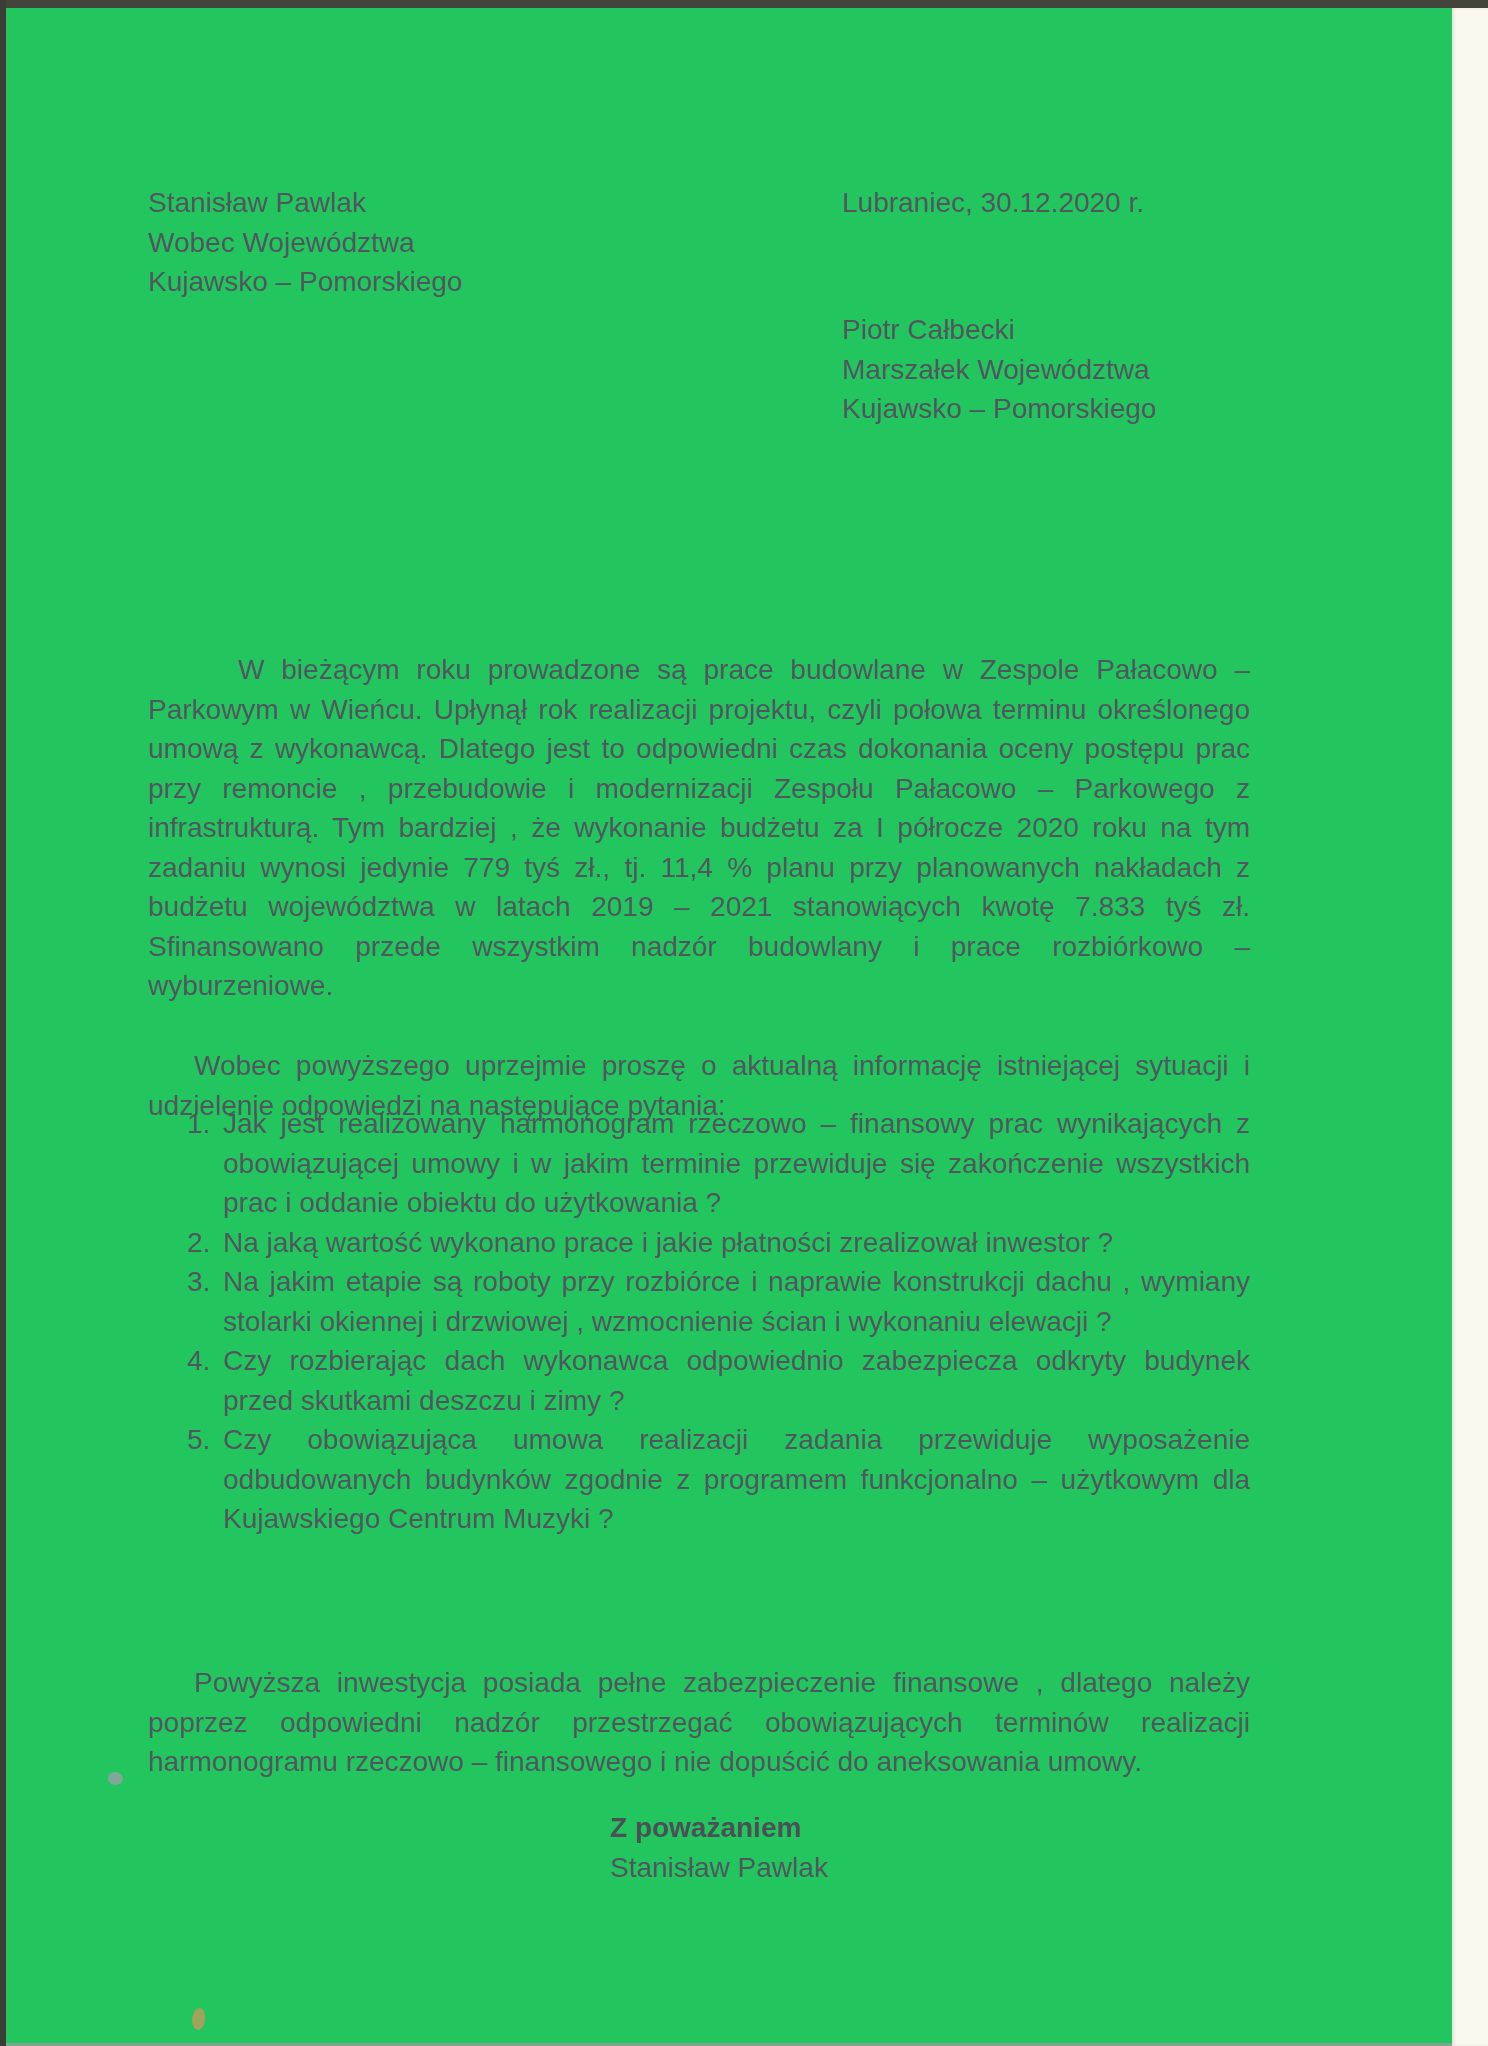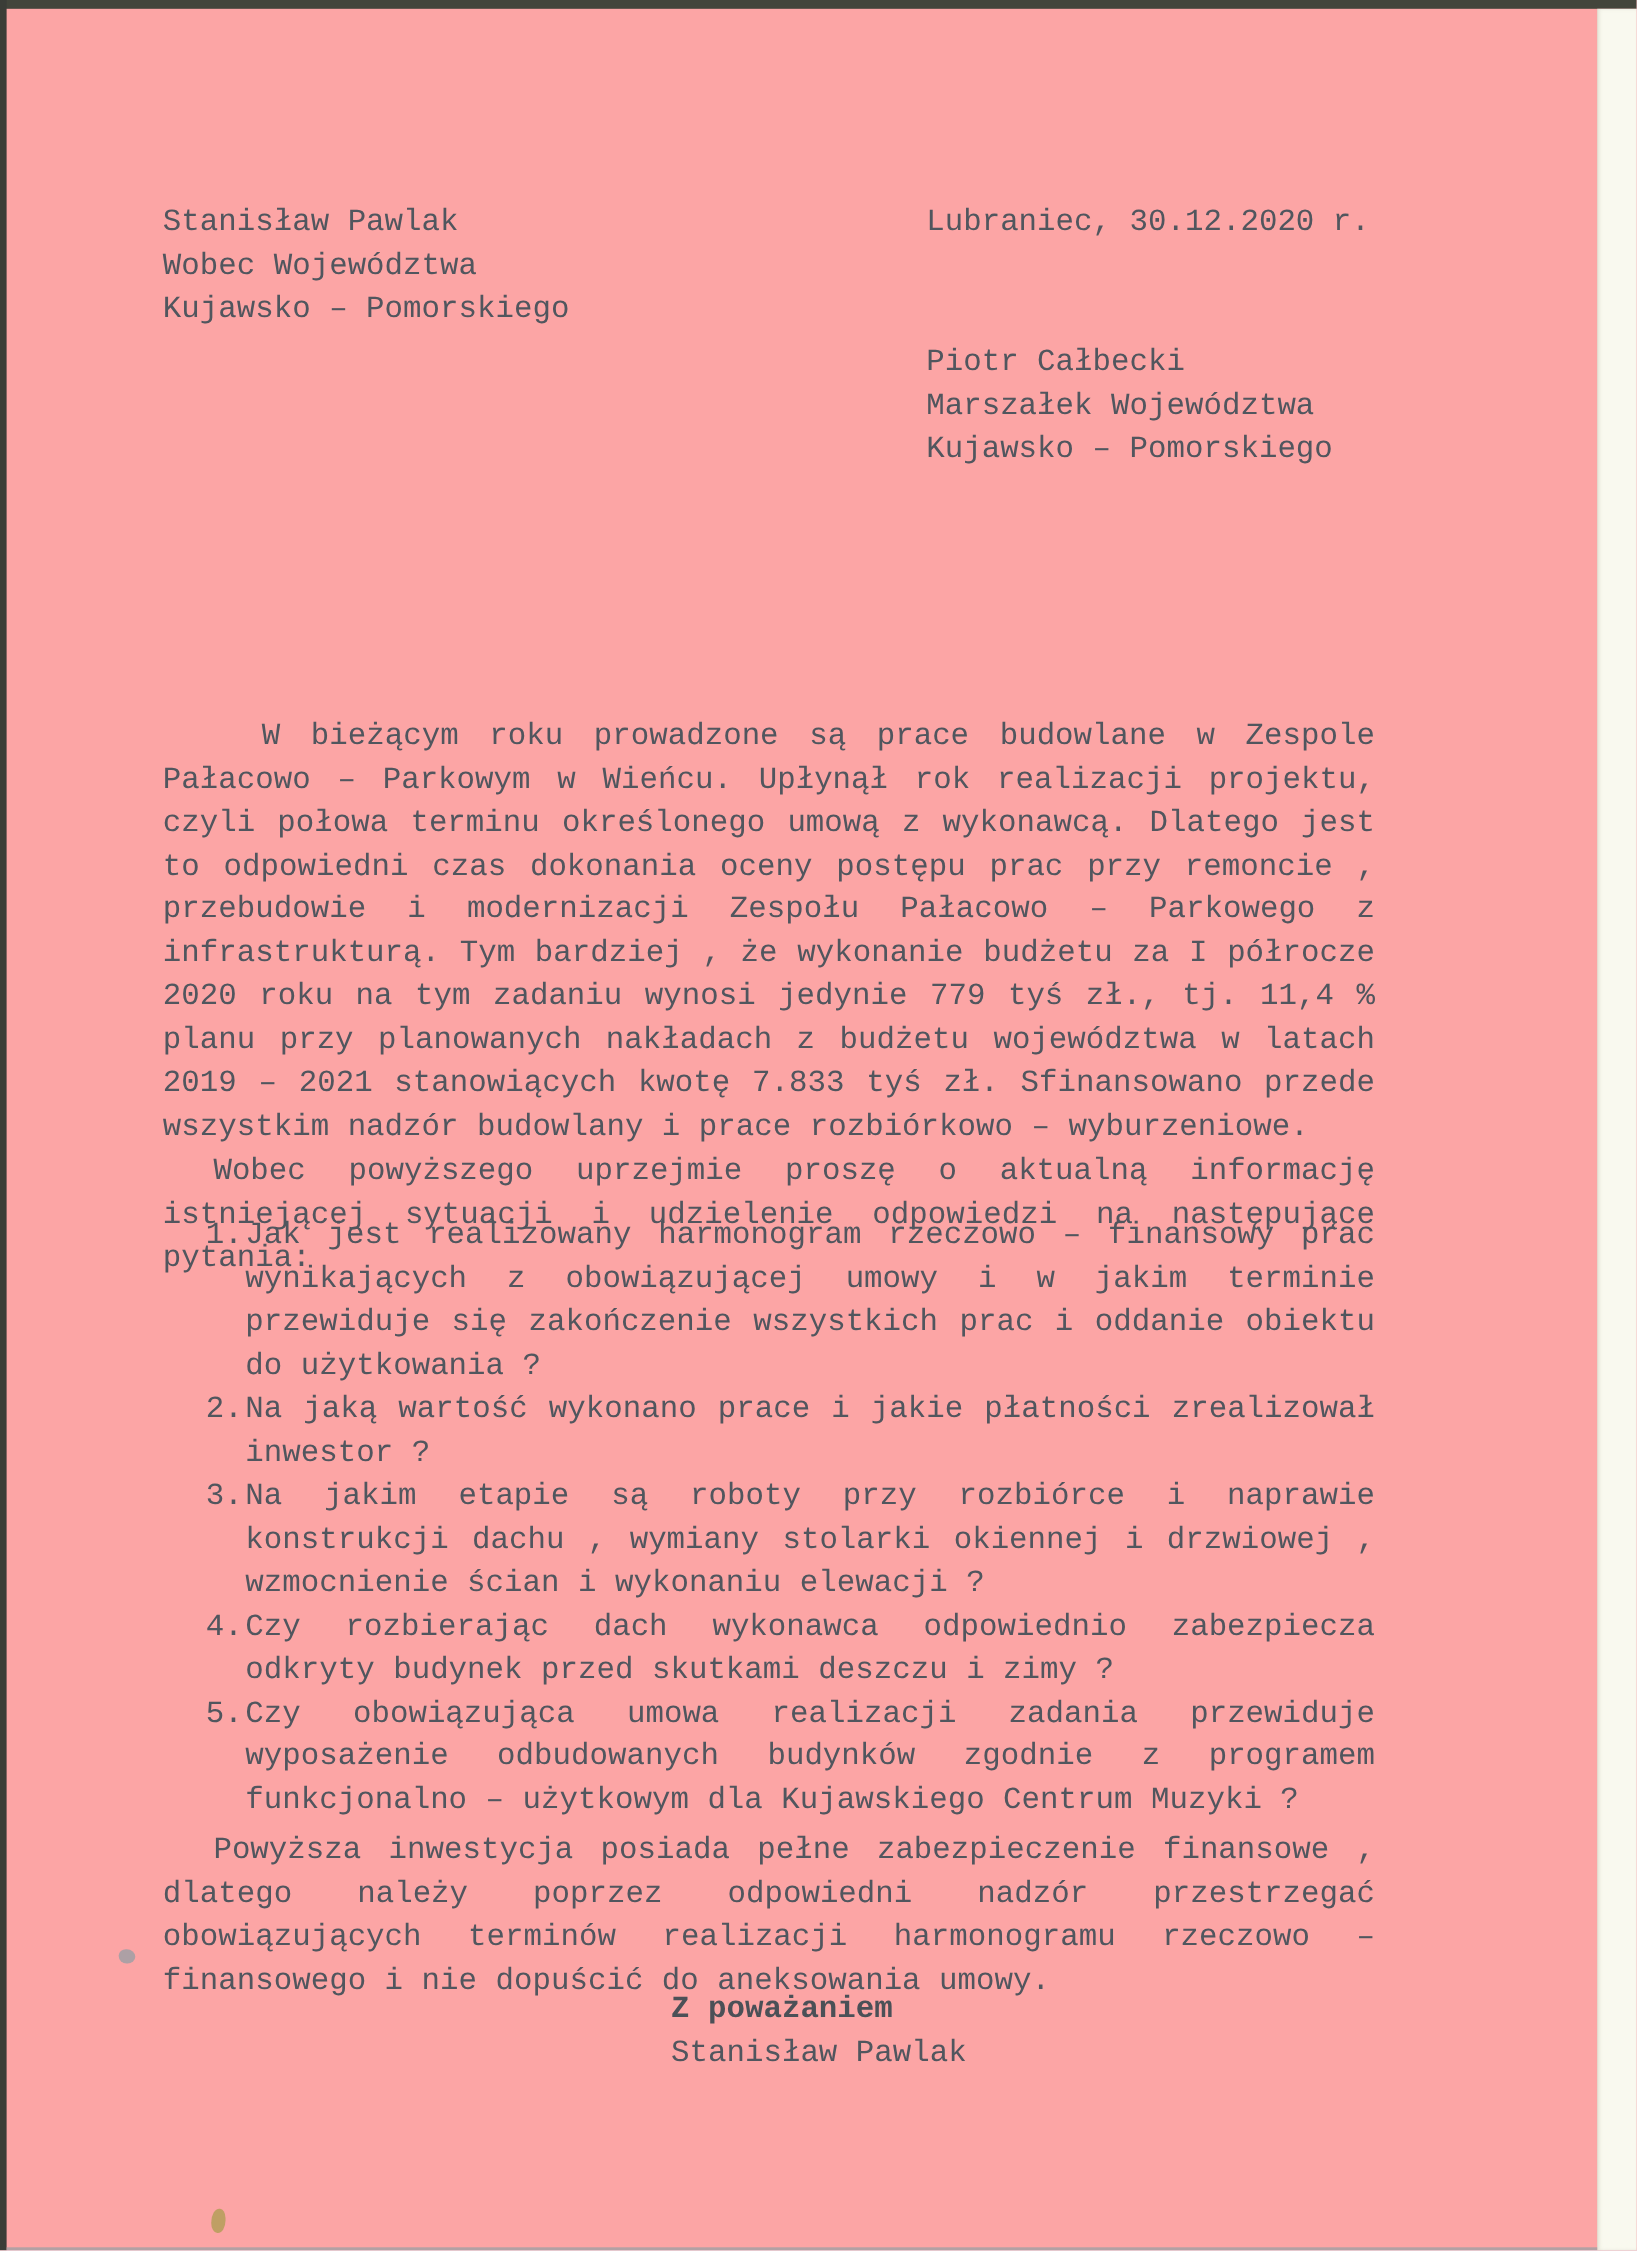--- a/index.html
+++ b/index.html
@@ -4,23 +4,23 @@
 <style>
   html, body {
     margin: 0;
     padding: 0;
     background: #e8ecf4;
   }
   .page {
     position: relative;
     width: 1488px;
     height: 2046px;
-    background: #fca5a5;
+    background: #22c55e;
     overflow: hidden;
-    font-family: Liberation Mono, monospace;
+    font-family: Liberation Sans, sans-serif;
     color: #51565e;
   }
   
   .scan-top-bar {
     position: absolute; top: 0; left: 0; right: 0; height: 8px;
     background: #43453b;
   }
   .scan-left-strip {
     position: absolute; top: 0; left: 0; bottom: 0; width: 6px;
     background: #3b3d37;

